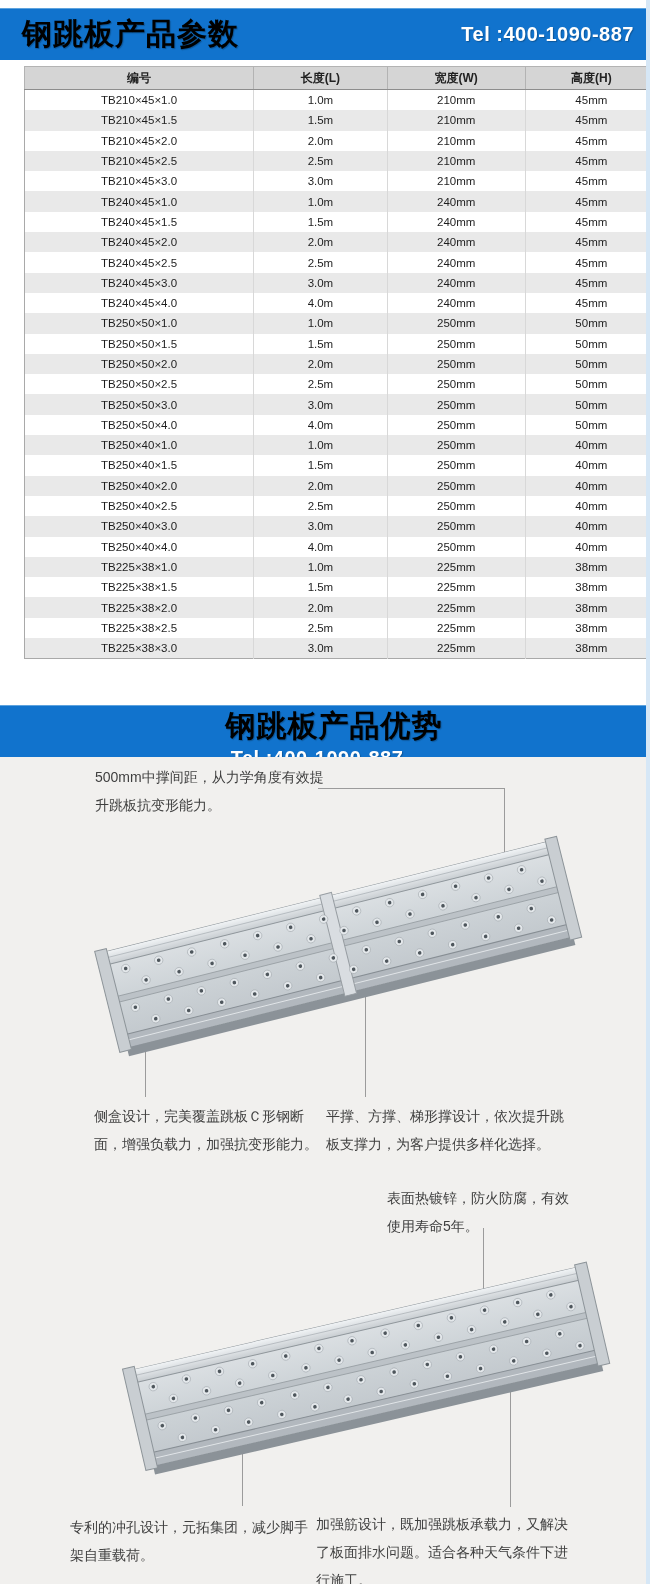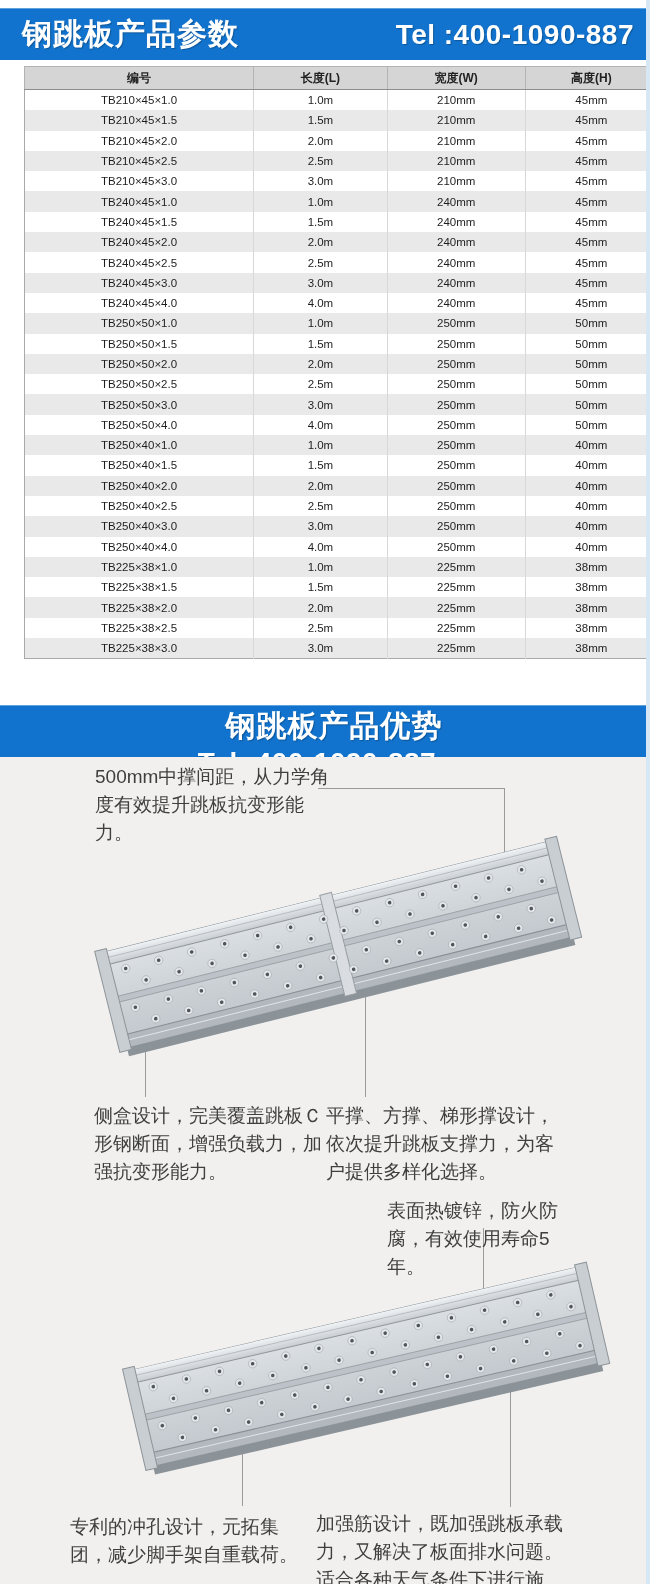--- a/index.html
+++ b/index.html
@@ -3,43 +3,43 @@
 <meta charset="utf-8">
 <style>
   html,body{margin:0;padding:0;}
   body{width:650px;height:1584px;position:relative;background:#ffffff;
        font-family:"Liberation Sans","DejaVu Sans",sans-serif;overflow:hidden;}
 
   
   .band{position:absolute;left:0;right:4px;height:52px;background:#1173cd;
         display:flex;align-items:center;justify-content:space-between;
         border-top:1px solid #5ea3de;box-sizing:border-box;}
-  .band .title{color:#ffffff;font-size:30px;font-weight:bold;padding-left:22px;
+  .band .title{color:#000000;font-size:30px;font-weight:bold;padding-left:22px;
         letter-spacing:1px;text-shadow:1px 1px 1px rgba(0,0,0,.25);}
-  .band .tel{color:#ffffff;font-size:28px;font-weight:bold;padding-right:12px;
+  .band .tel{color:#ffffff;font-size:20px;font-weight:bold;padding-right:12px;
         letter-spacing:0.5px;text-shadow:1px 1px 1px rgba(0,0,0,.25);}
   .edge-right{position:absolute;top:0;right:0;width:4px;height:1584px;background:#d6e7f6;}
 
   
   table.spec{position:absolute;left:24px;top:66px;width:634px;border-collapse:collapse;
         table-layout:fixed;background:#ffffff;border:1px solid #a9a9a9;}
   table.spec th{background:#d5d5d5;height:22px;font-size:12px;font-weight:bold;color:#222;
         border:1px solid #b3b3b3;border-bottom:1px solid #8d8d8d;padding:0;text-align:center;}
   table.spec td{height:20.3px;font-size:11.5px;color:#1d1d1d;text-align:center;padding:0;
         border-right:1px solid #d8d8d8;overflow:hidden;}
   table.spec td:last-child{border-right:none;}
   table.spec tr:nth-child(even) td{background:#e9e9e9;}
   table.spec tr:nth-child(odd) td{background:#ffffff;}
   table.spec col.c1{width:36.2%;} table.spec col.c2{width:21.1%;}
   table.spec col.c3{width:21.8%;} table.spec col.c4{width:20.9%;}
 
   
   .lower{position:absolute;left:0;top:757px;width:650px;height:827px;background:#f1f0ee;}
 
-  .note{position:absolute;color:#3f3f3f;font-size:19px;line-height:28px;font-weight:500;}
+  .note{position:absolute;color:#3f3f3f;font-size:14px;line-height:28px;font-weight:500;}
 
   .cline{position:absolute;background:#9b9b9b;}
   .plank-svg{position:absolute;left:0;}
 
   .wm{position:absolute;color:rgba(170,168,160,0.28);font-weight:bold;font-size:26px;
       transform:rotate(-22deg);white-space:nowrap;pointer-events:none;}
   .wm small{display:block;font-size:11px;letter-spacing:2px;}
 </style>
 </head>
 <body>
@@ -513,17 +513,17 @@
         <circle cx="409" cy="28" r="1.8" fill="#4e565c"></circle>
         <circle cx="443" cy="28" r="4.2" fill="#e4e8eb" stroke="#a3a9ae" stroke-width="0.6"></circle>
         <circle cx="443" cy="28" r="1.8" fill="#4e565c"></circle>
       </g>
   </g>
 </svg>
 
 <div class="note" style="left:95px;top:763px;width:238px;">500mm中撑间距，从力学角度有效提升跳板抗变形能力。</div>
 <div class="note" style="left:94px;top:1102px;width:228px;">侧盒设计，完美覆盖跳板Ｃ形钢断面，增强负载力，加强抗变形能力。</div>
 <div class="note" style="left:326px;top:1102px;width:240px;">平撑、方撑、梯形撑设计，依次提升跳板支撑力，为客户提供多样化选择。</div>
-<div class="note" style="left:387px;top:1184px;width:190px;margin-top:13px;">表面热镀锌，防火防腐，有效使用寿命5年。</div>
+<div class="note" style="left:387px;top:1184px;width:190px;">表面热镀锌，防火防腐，有效使用寿命5年。</div>
 <div class="note" style="left:70px;top:1513px;width:242px;">专利的冲孔设计，元拓集团，减少脚手架自重载荷。</div>
 <div class="note" style="left:316px;top:1510px;width:262px;">加强筋设计，既加强跳板承载力，又解决了板面排水问题。适合各种天气条件下进行施工。</div>
 
 <div class="edge-right"></div>
 
 </body></html>

